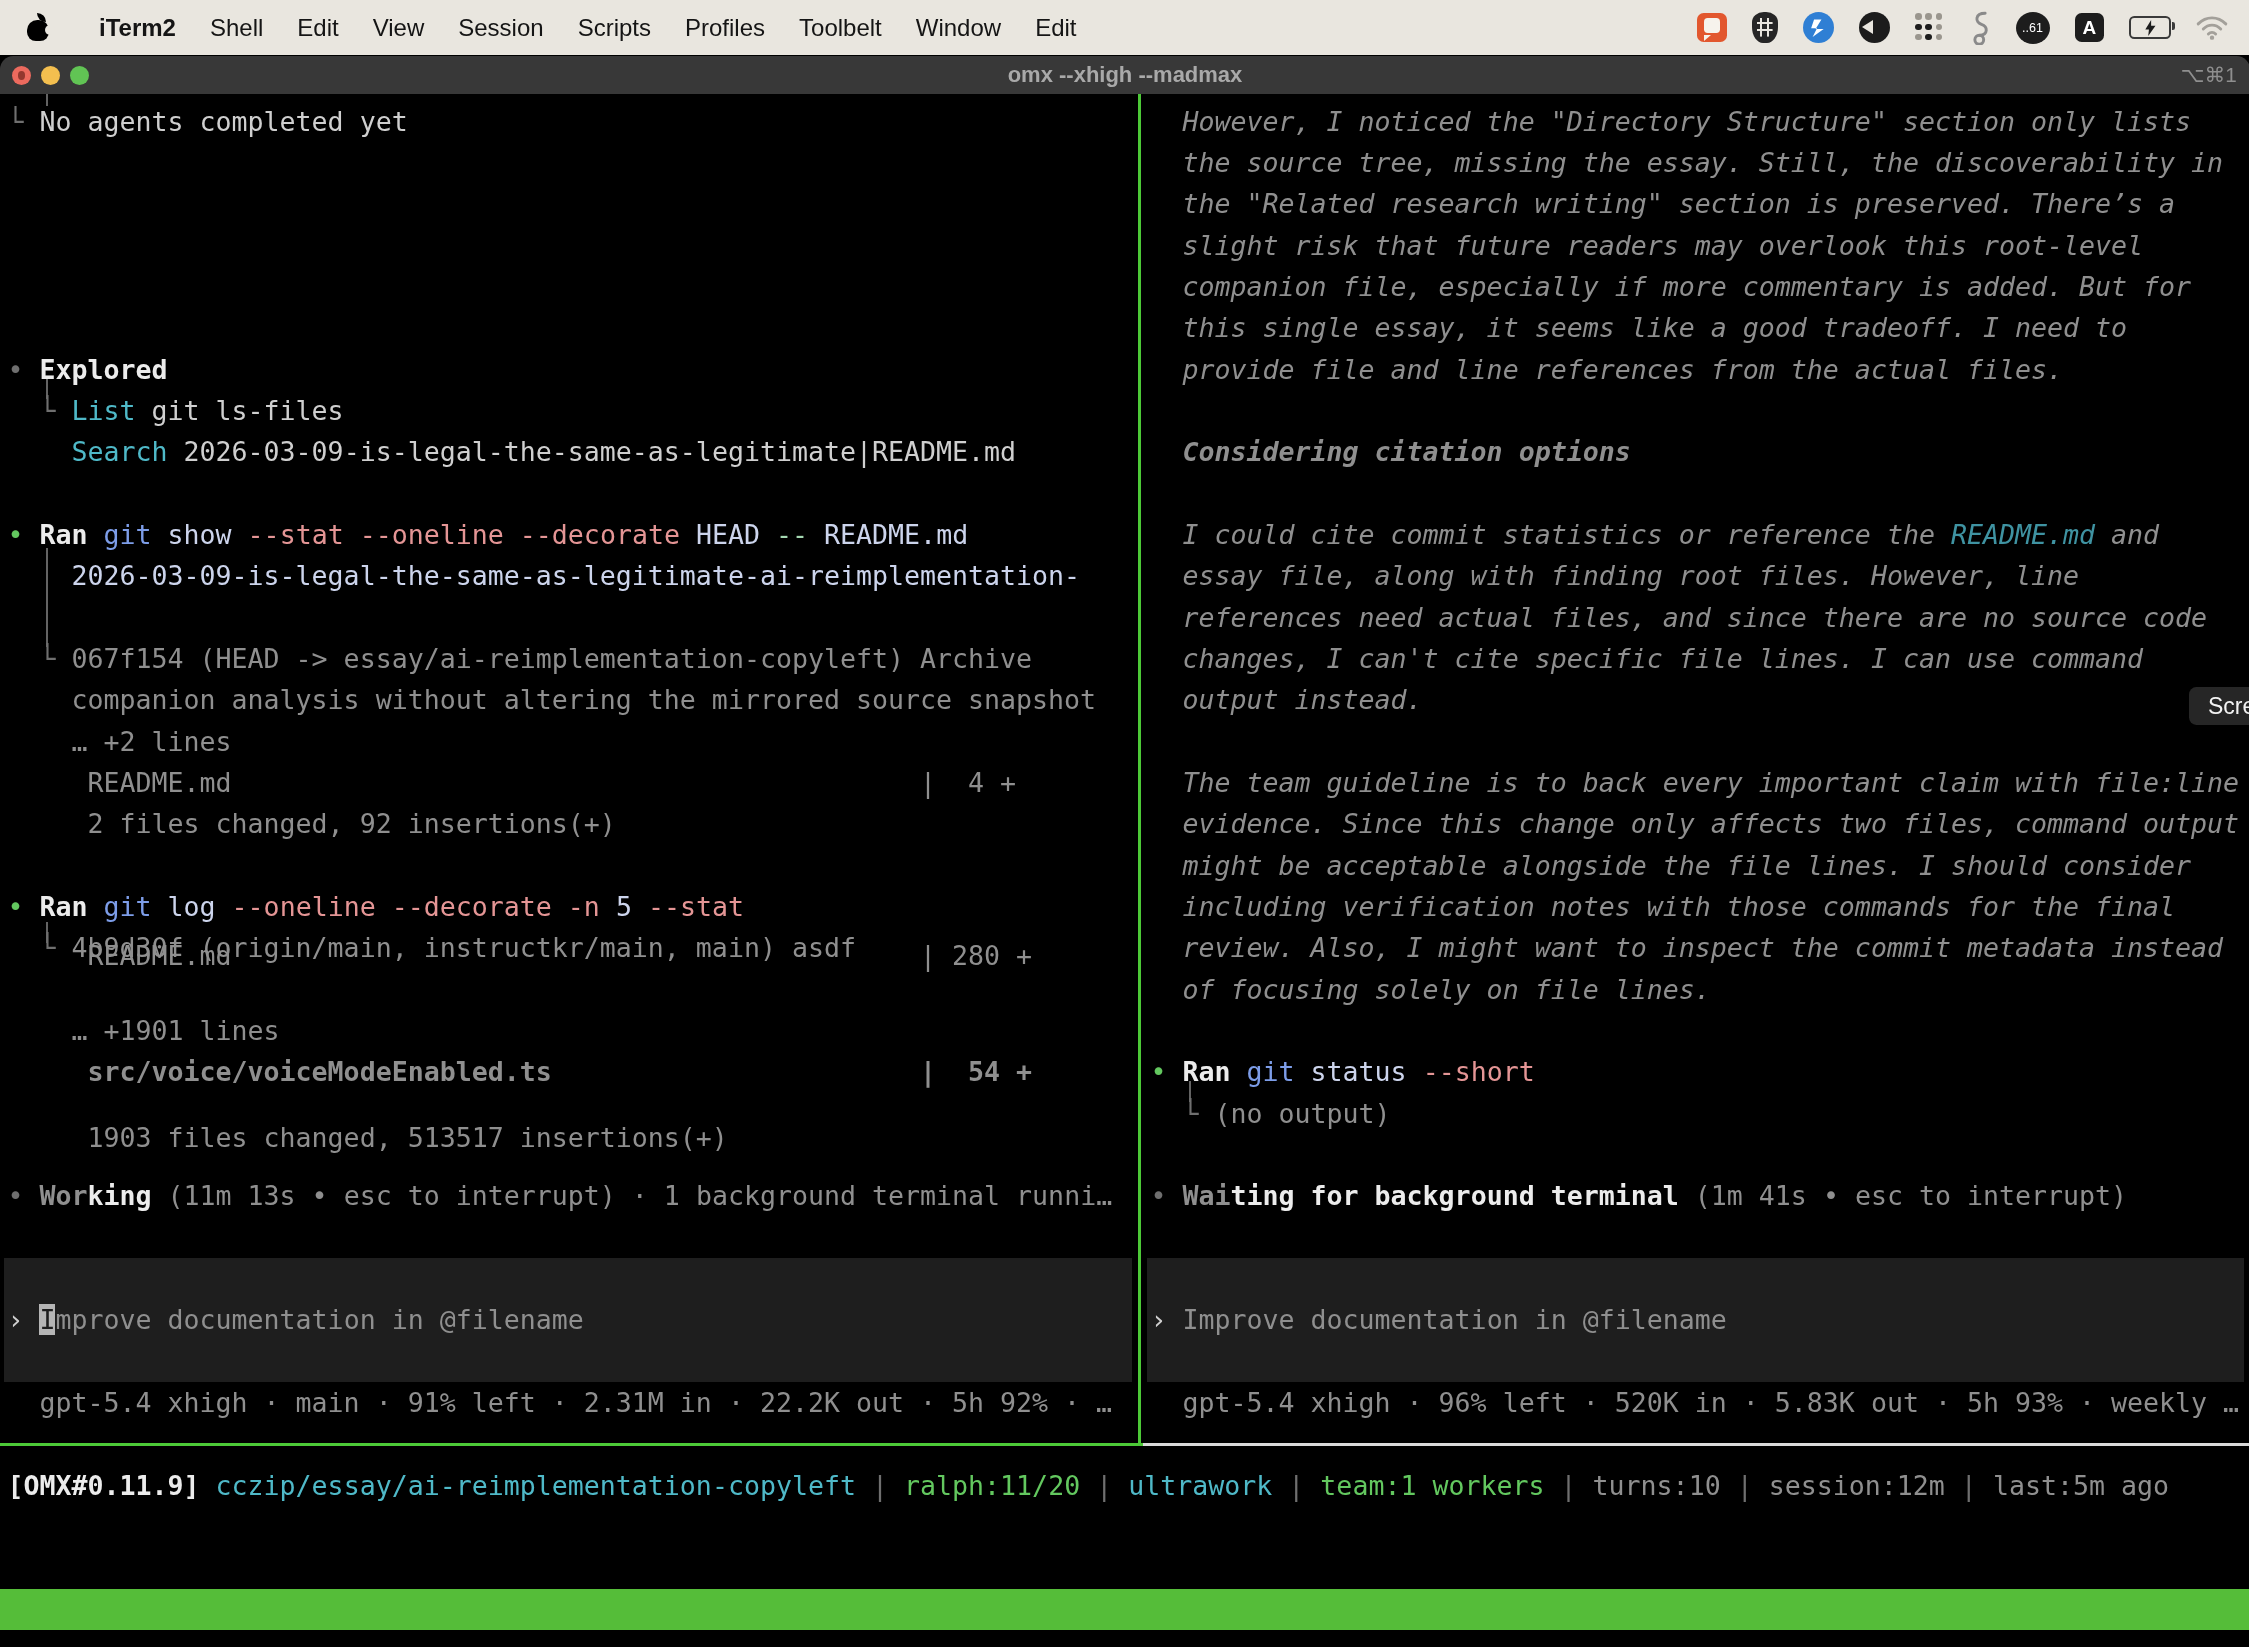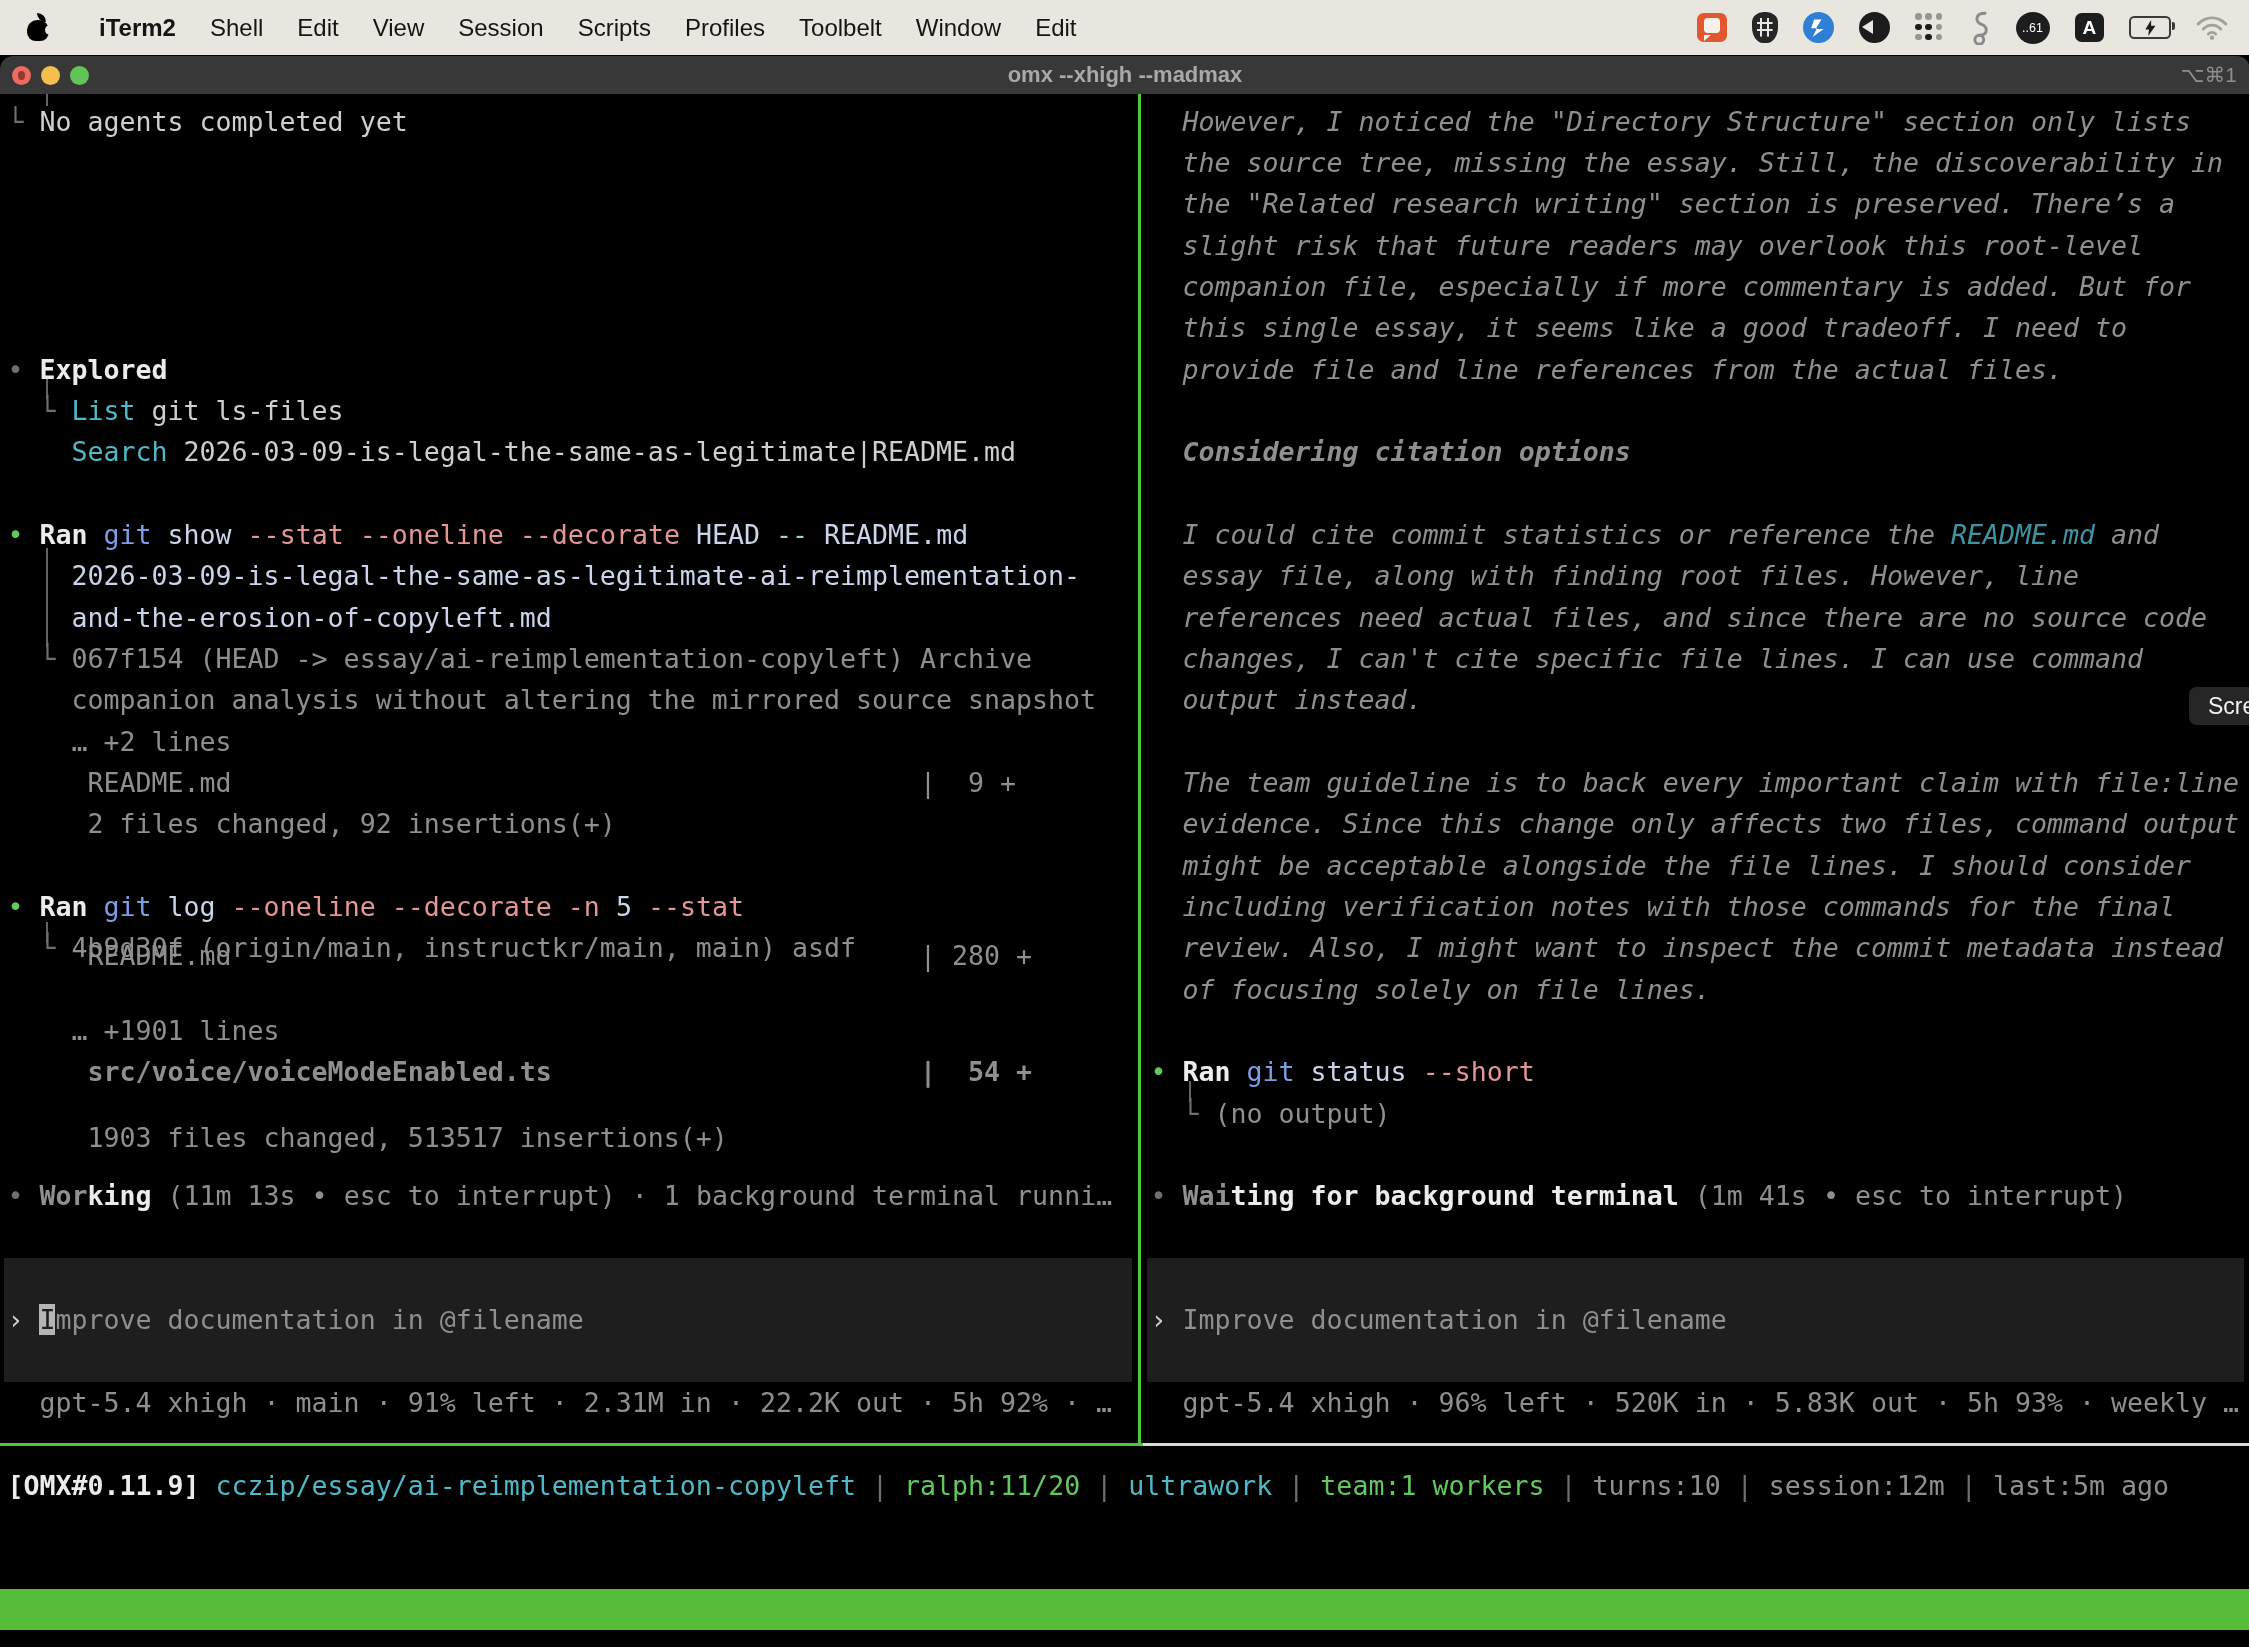--- a/index.html
+++ b/index.html
@@ -193,25 +193,24 @@
     <div class="ibox" style="top:1164px" id="input-box-left">
       <div class="trow"><span class="c-lt">› </span><span class="c-cur">I</span><span class="c-gray">mprove documentation in @filename</span></div>
     </div>
     <div class="trow" style="top:1288px" id="status-left"><span class="c-gray">  gpt-5.4 xhigh · main · 91% left · 2.31M in · 22.2K out · 5h 92% · …</span></div>
   <div class="trow" style="top: 6.6px;"><span class="c-dim">└ </span><span class="c-lt">No agents completed yet</span></div>
       <div class="trow" style="top: 255px;"><span class="c-dim">• </span><span class="c-w fb">Explored</span></div>
       <div class="trow" style="top: 296px;"><span class="c-dim">  └ </span><span class="c-cyan">List</span><span class="c-lt"> git ls-files</span></div>
       <div class="trow" style="top: 337px;"><span class="c-lt">    </span><span class="c-cyan">Search</span><span class="c-lt"> 2026-03-09-is-legal-the-same-as-legitimate|README.md</span></div>
       <div class="trow" style="top: 420px;"><span class="c-grn">• </span><span class="c-w fb">Ran</span><span class="c-lav"> </span><span class="c-blue">git</span><span class="c-lav"> show </span><span class="c-sal">--stat</span><span class="c-lav"> </span><span class="c-sal">--oneline</span><span class="c-lav"> </span><span class="c-sal">--decorate</span><span class="c-lav"> HEAD </span><span class="c-mint">--</span><span class="c-lav"> README.md</span></div>
       <div class="trow" style="top: 461px;"><span class="c-lav">    2026-03-09-is-legal-the-same-as-legitimate-ai-reimplementation-</span></div>
-      <div class="trow" style="top: 503px;"><span class="c-lav">    and-the-erosion-of-copyleft.md</span></div>
       <div class="trow" style="top: 544px;"><span class="c-dim">  └ </span><span class="c-gray">067f154 (HEAD -&gt; essay/ai-reimplementation-copyleft) Archive</span></div>
       <div class="trow" style="top: 585px;"><span class="c-gray">    companion analysis without altering the mirrored source snapshot</span></div>
       <div class="trow" style="top: 627px;"><span class="c-gray">    … +2 lines</span></div>
-      <div class="trow" style="top: 668px;"><span class="c-gray">     README.md                                           |  9 +</span></div>
+      <div class="trow" style="top: 668px;"><span class="c-gray">     README.md                                           |  4 +</span></div>
       <div class="trow" style="top: 709px; text-align: right;"><span class="c-gray">     2 files changed, 92 insertions(+)</span></div>
       <div class="trow" style="top: 792px;"><span class="c-grn">• </span><span class="c-w fb">Ran</span><span class="c-lav"> </span><span class="c-blue">git</span><span class="c-lav"> log </span><span class="c-sal">--oneline</span><span class="c-lav"> </span><span class="c-sal">--decorate</span><span class="c-lav"> </span><span class="c-sal">-n</span><span class="c-lav"> 5 </span><span class="c-sal">--stat</span></div>
       <div class="trow" style="top: 833px;"><span class="c-dim">  └ </span><span class="c-gray">4b9d30f (origin/main, instructkr/main, main) asdf</span></div>
       <div class="trow" style="top: 841px;"><span class="c-gray">     README.md                                           | 280 +</span></div>
       <div class="trow" style="top: 916px;"><span class="c-gray">    … +1901 lines</span></div>
       <div class="trow" style="top: 957px; font-weight: bold;"><span class="c-gray">     src/voice/voiceModeEnabled.ts                       |  54 +</span></div>
       <div class="trow" style="top: 999px; margin-top: 24px;"><span class="c-gray">     1903 files changed, 513517 insertions(+)</span></div>
       <div class="trow" style="top: 1081px;"><span class="c-dim">• </span><span class="c-gray fb">Wor</span><span class="c-w fb">king</span><span class="c-gray"> (11m 13s • esc to interrupt) · 1 background terminal runni…</span></div>
     </div>
 

